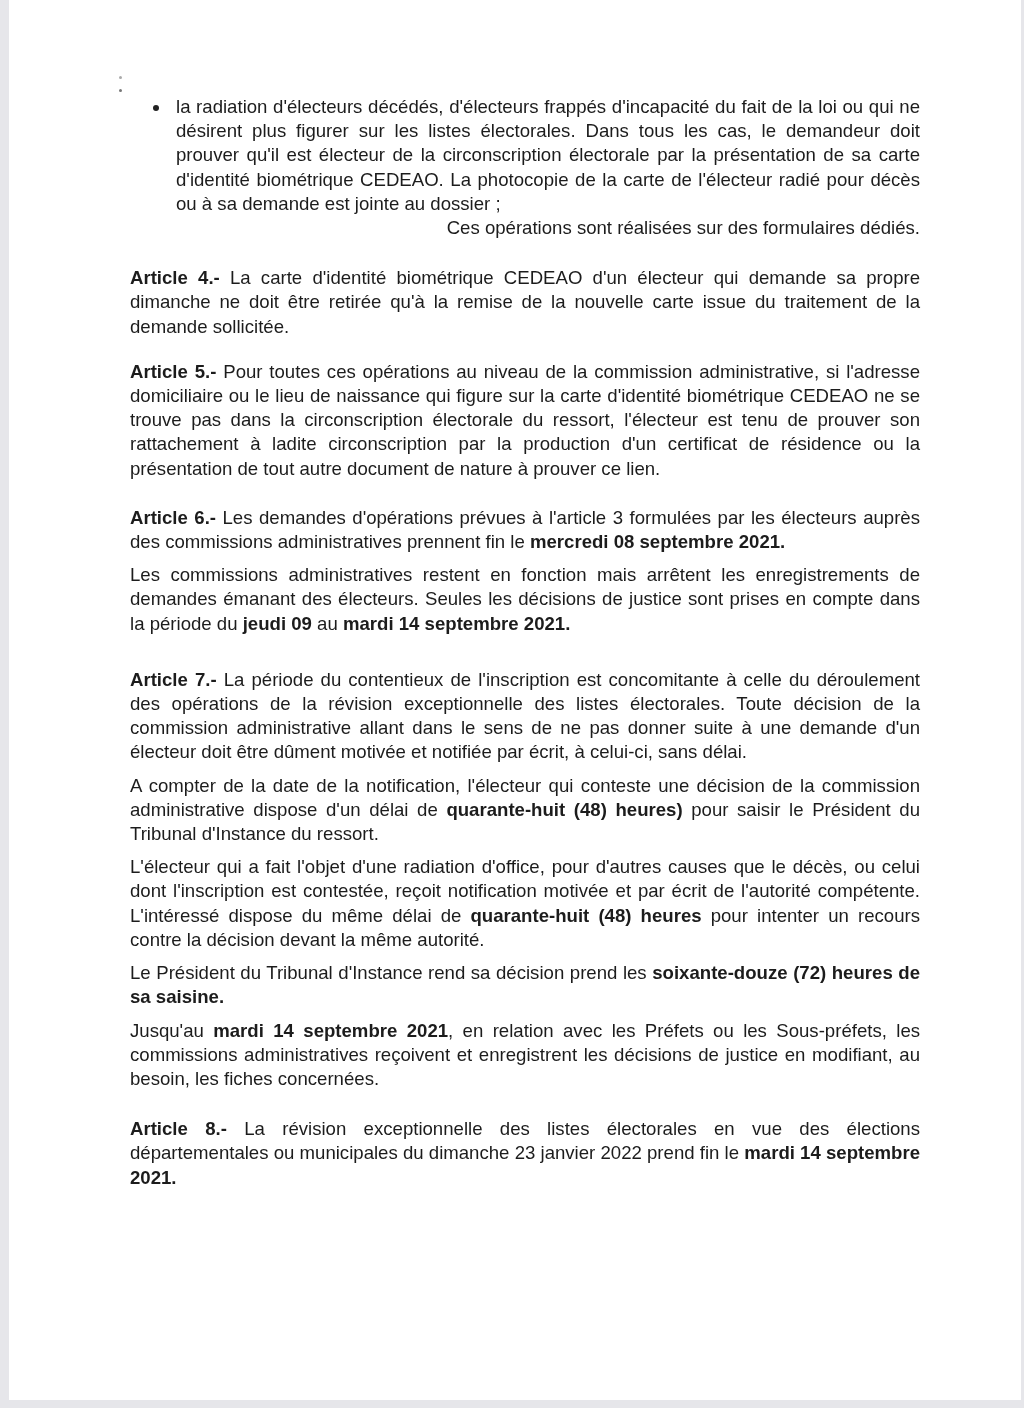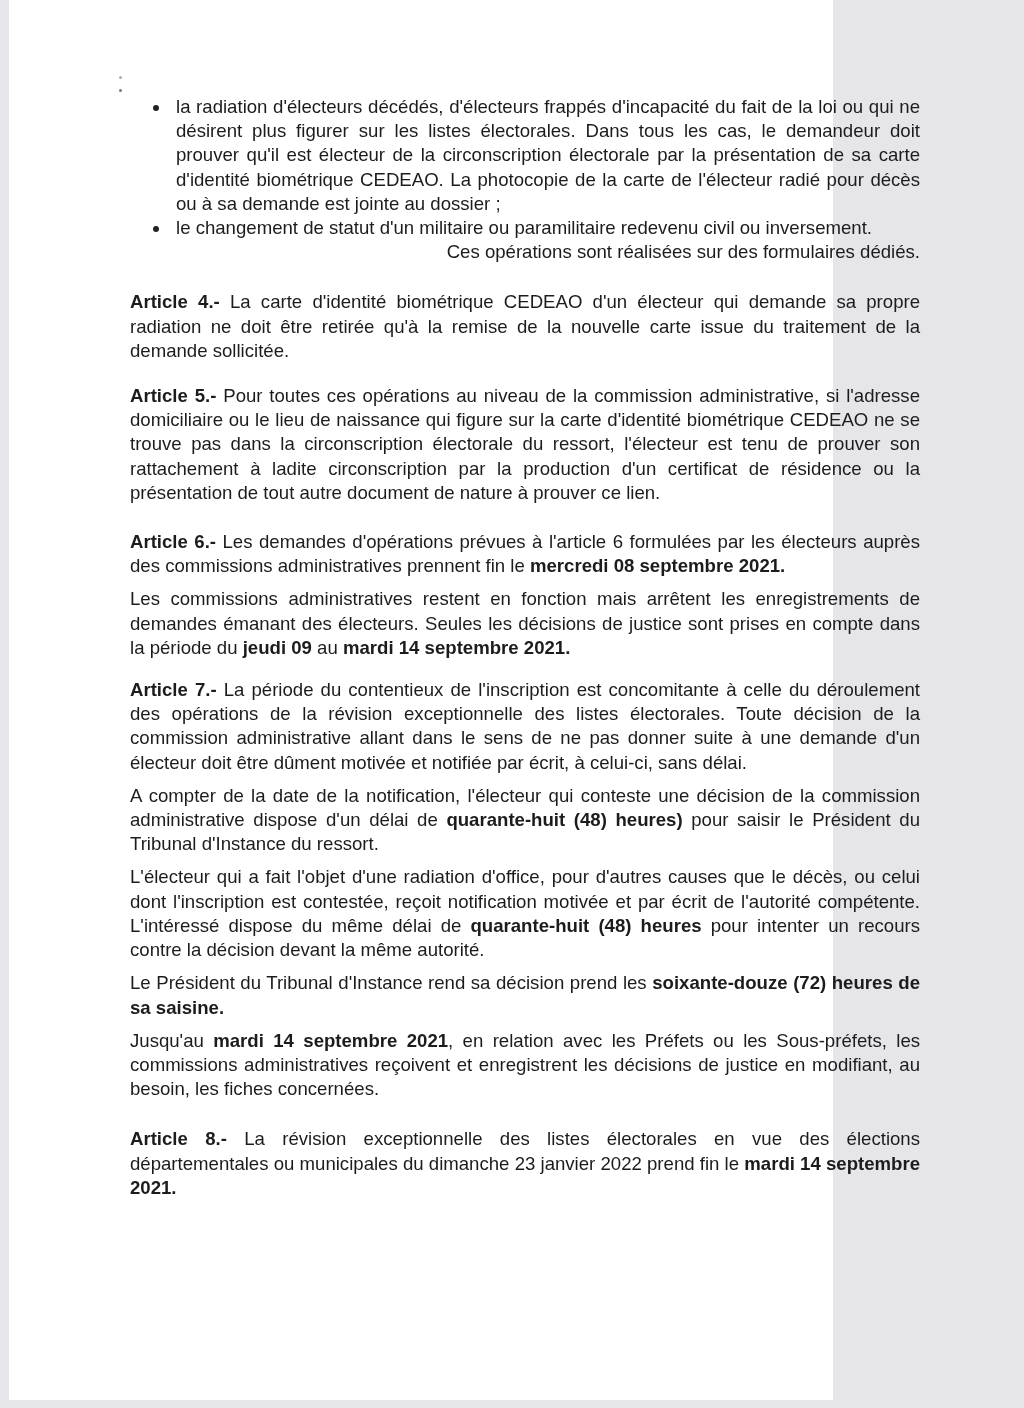--- a/index.html
+++ b/index.html
@@ -4,21 +4,21 @@
 <style>
   html, body { margin: 0; padding: 0; }
   body {
     width: 1024px; height: 1408px;
     background: #e6e6ea;
     position: relative; overflow: hidden;
     font-family: "Liberation Sans", sans-serif;
     color: #1c1c1c;
   }
   .page {
-    position: absolute; left: 9px; top: 0; width: 824px; height: 1400px;
+    position: absolute; left: 9px; top: 0; width: 1012px; height: 1400px;
     background: #ffffff;
   }
   .marks { position: absolute; left: 110px; top: 76px; width: 6px; }
   .mark { display: block; width: 3px; height: 3px; border-radius: 50%; background: #777; margin-bottom: 10px; }
   .mark.light { background: #aaa; }
   .content {
     position: absolute; left: 121px; top: 95px; width: 790px;
     font-size: 18.6px; line-height: 24.2px;
     text-align: justify;
   }
@@ -39,40 +39,39 @@
 
 <div class="page">
   <div class="marks">
     <span class="mark light"></span>
     <span class="mark"></span>
   </div>
 
   <div class="content">
     <ul class="bullets">
       <li><span class="bullet"></span><span>la radiation d'électeurs décédés, d'électeurs frappés d'incapacité du fait de la loi ou qui ne désirent plus figurer sur les listes électorales. Dans tous les cas, le demandeur doit prouver qu'il est électeur de la circonscription électorale par la présentation de sa carte d'identité biométrique CEDEAO. La photocopie de la carte de l'électeur radié pour décès ou à sa demande est jointe au dossier ;</span></li>
-      <li><span class="bullet"></span><span>le changement de statut d'un militaire ou paramilitaire redevenu civil ou inversement.</span></li>
     </ul>
     <p class="after-bullets">Ces opérations sont réalisées sur des formulaires dédiés.</p>
 
     <p class="article" style="margin-top:26px;">
-      <b>Article 4.-</b><span> La carte d'identité biométrique CEDEAO d'un électeur qui demande sa propre radiation ne doit être retirée qu'à la remise de la nouvelle carte issue du traitement de la demande sollicitée.</span>
+      <b>Article 4.-</b><span> La carte d'identité biométrique CEDEAO d'un électeur qui demande sa propre dimanche ne doit être retirée qu'à la remise de la nouvelle carte issue du traitement de la demande sollicitée.</span>
     </p>
 
     <p class="article" style="">
       <b>Article 5.-</b><span> Pour toutes ces opérations au niveau de la commission administrative, si l'adresse domiciliaire ou le lieu de naissance qui figure sur la carte d'identité biométrique CEDEAO ne se trouve pas dans la circonscription électorale du ressort, l'électeur est tenu de prouver son rattachement à ladite circonscription par la production d'un certificat de résidence ou la présentation de tout autre document de nature à prouver ce lien.</span>
     </p>
 
     <p class="article" style="margin-top:25px;">
-      <b>Article 6.-</b><span> Les demandes d'opérations prévues à l'article 6 formulées par les électeurs auprès des commissions administratives prennent fin le </span><b>mercredi 08 septembre 2021.</b>
+      <b>Article 6.-</b><span> Les demandes d'opérations prévues à l'article 3 formulées par les électeurs auprès des commissions administratives prennent fin le </span><b>mercredi 08 septembre 2021.</b>
     </p>
     <p class="para">
       <span>Les commissions administratives restent en fonction mais arrêtent les enregistrements de demandes émanant des électeurs. Seules les décisions de justice sont prises en compte dans la période du </span><b>jeudi 09</b><span> au </span><b>mardi 14 septembre 2021.</b>
     </p>
 
-    <p class="article" style="margin-top:18px;">
+    <p class="article" style="margin-top:32px;">
       <b>Article 7.-</b><span> La période du contentieux de l'inscription est concomitante à celle du déroulement des opérations de la révision exceptionnelle des listes électorales. Toute décision de la commission administrative allant dans le sens de ne pas donner suite à une demande d'un électeur doit être dûment motivée et notifiée par écrit, à celui-ci, sans délai.</span>
     </p>
     <p class="para">
       <span>A compter de la date de la notification, l'électeur qui conteste une décision de la commission administrative dispose d'un délai de </span><b>quarante-huit (48) heures)</b><span> pour saisir le Président du Tribunal d'Instance du ressort.</span>
     </p>
     <p class="para">
       <span>L'électeur qui a fait l'objet d'une radiation d'office, pour d'autres causes que le décès, ou celui dont l'inscription est contestée, reçoit notification motivée et par écrit de l'autorité compétente. L'intéressé dispose du même délai de </span><b>quarante-huit (48) heures</b><span> pour intenter un recours contre la décision devant la même autorité.</span>
     </p>
     <p class="para">
       <span>Le Président du Tribunal d'Instance rend sa décision prend les </span><b>soixante-douze (72) heures de sa saisine.</b>

